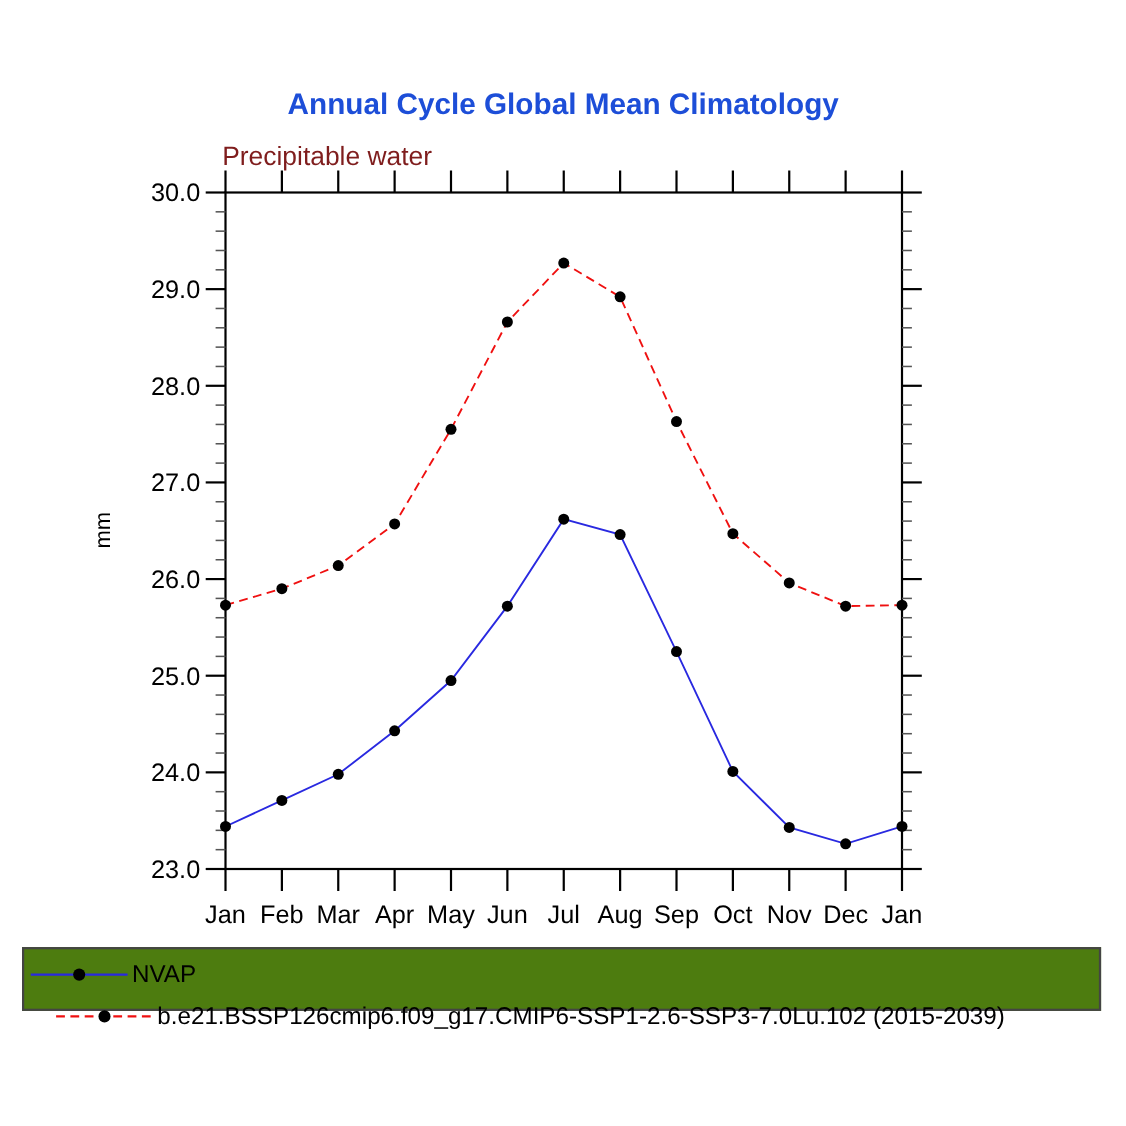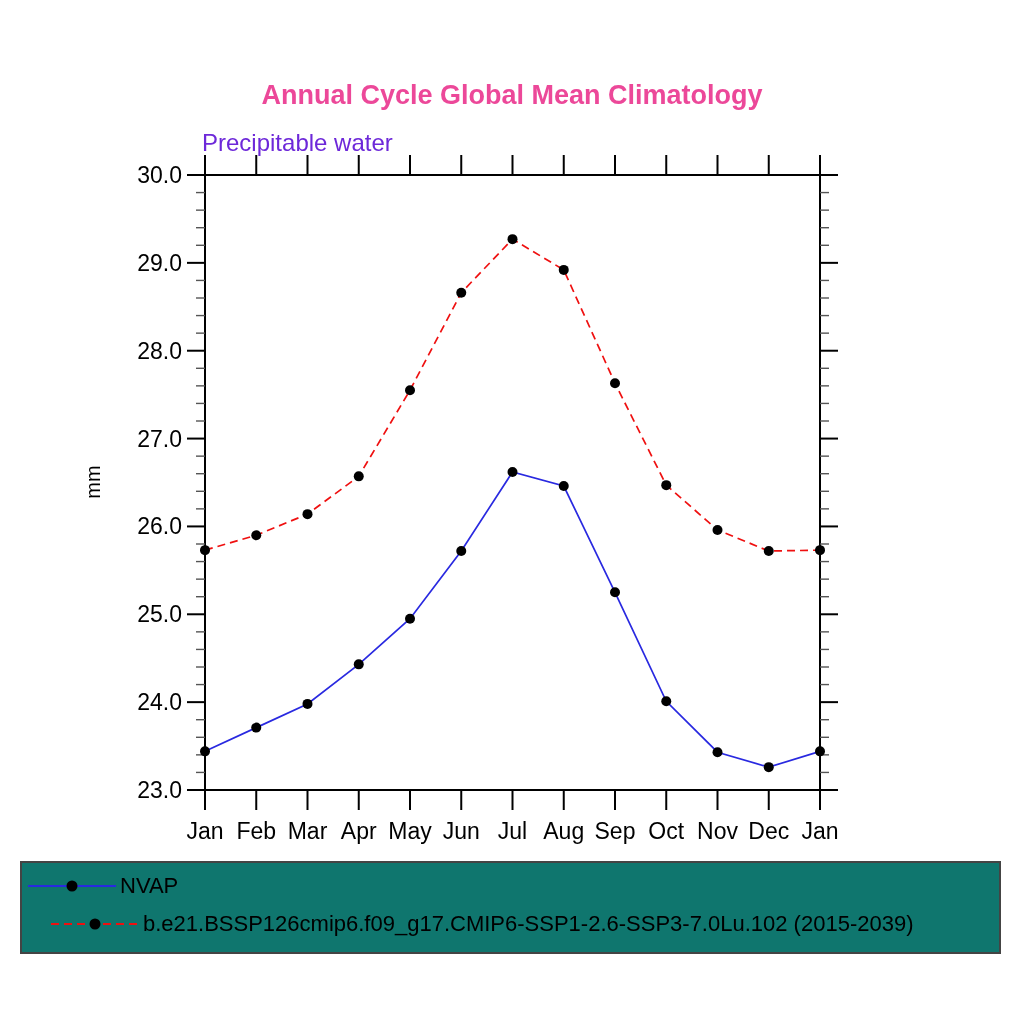--- a/index.html
+++ b/index.html
@@ -16,44 +16,44 @@
     overflow: hidden;
   }
   .chart-title {
     position: absolute;
     left: 0;
     top: 80px;
     width: 1024px;
     text-align: center;
     font-size: 27px;
     font-weight: bold;
-    color: #ec4899;
+    color: #1d4ed8;
     letter-spacing: 0px;
   }
   .chart-subtitle {
     position: absolute;
     left: 202px;
     top: 129px;
     font-size: 24px;
     font-weight: normal;
-    color: #6d28d9;
+    color: #7f1d1d;
   }
   #plot-svg {
     position: absolute;
     left: 0;
     top: 0;
   }
   .legend-box {
     position: absolute;
     left: 20px;
     top: 861px;
     width: 981px;
-    height: 93px;
+    height: 58px;
     border: 2px solid #444444;
-    background: #0f766e;
+    background: #4d7c0f;
     box-sizing: border-box;
   }
   .legend-row {
     position: absolute;
     left: 0;
     width: 100%;
     height: 24px;
     display: flex;
     align-items: center;
   }

